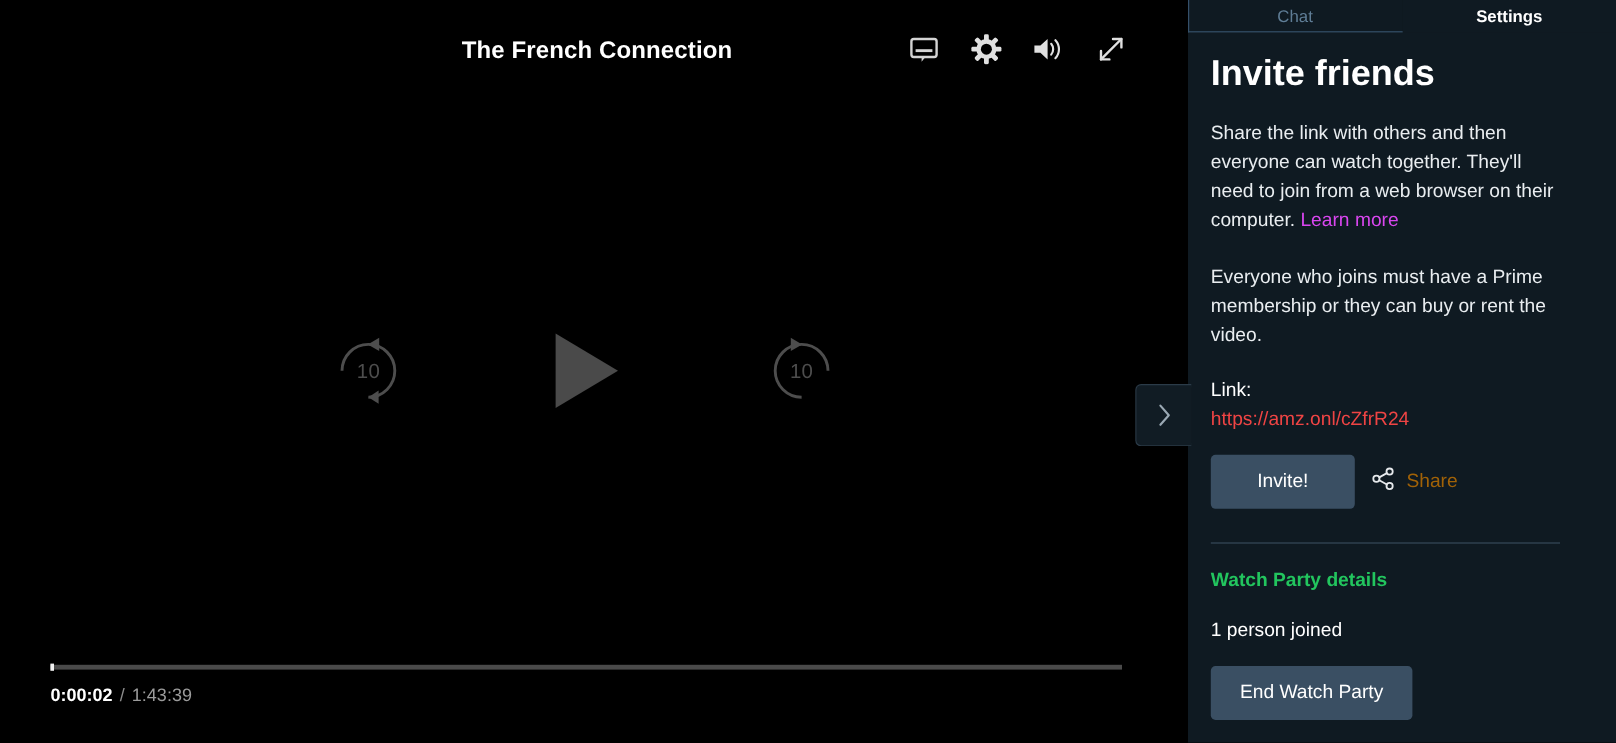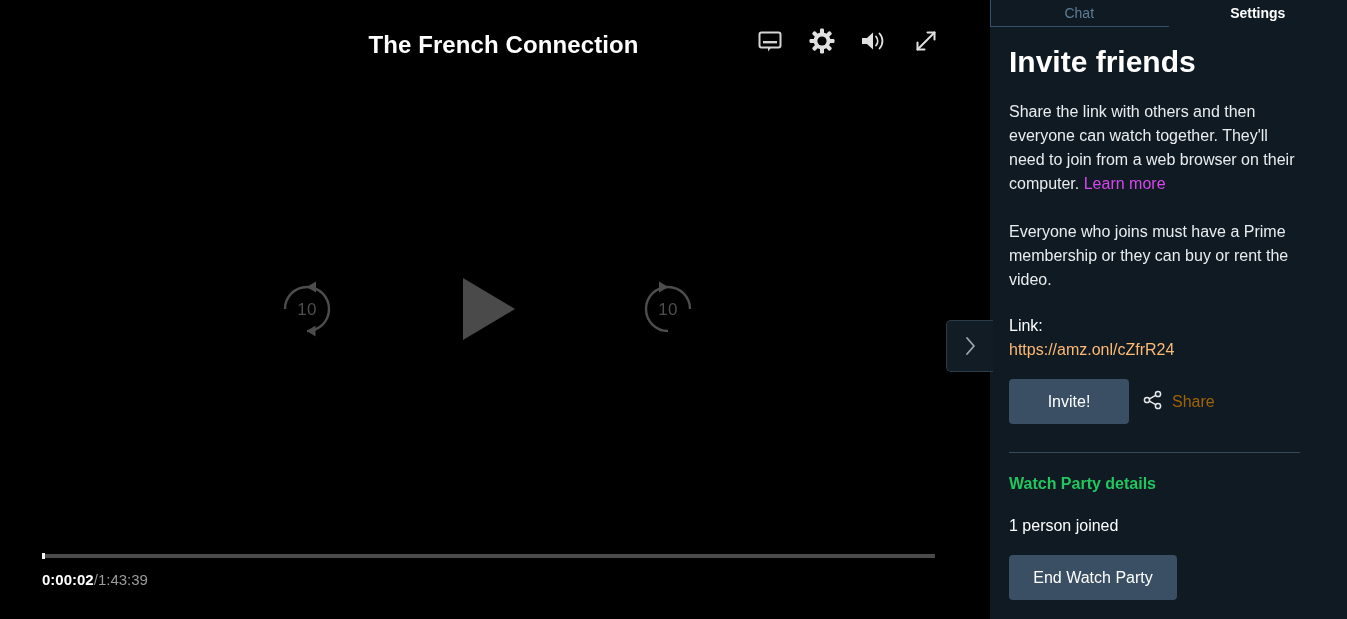--- a/index.html
+++ b/index.html
@@ -26,25 +26,25 @@
     position: absolute;
     left: 0; top: 0;
     width: 979px;
     height: 619px;
     background: #000000;
     overflow: hidden;
   }
   .player-title {
     position: absolute;
     top: 31px;
-    left: 14px;
+    left: 8px;
     width: 979px;
     text-align: center;
     color: #ffffff;
-    font-size: 24px;
+    font-size: 20px;
     font-weight: bold;
     letter-spacing: 0.1px;
   }
   .top-icons {
     position: absolute;
     top: 26px;
     left: 755px;
     display: flex;
     align-items: center;
     gap: 22px;
@@ -119,20 +119,21 @@
     width: 3px;
     height: 6px;
     background: #f2f2f2;
   }
   .time-row {
     position: absolute;
     left: 42px;
     top: 571px;
     display: flex;
     align-items: baseline;
+    gap: 6px;
     font-size: 15px;
   }
   .time-current {
     color: #ffffff;
     font-weight: bold;
   }
   .time-sep { color: #8c8c8c; font-weight: normal; }
   .time-total { color: #9b9b9b; font-weight: normal; }
 
   
@@ -228,21 +229,21 @@
     text-decoration: none;
     cursor: pointer;
   }
   .link-label {
     color: #ffffff;
     font-size: 16px;
     line-height: 24px;
     margin: 0;
   }
   .link-url {
-    color: #fdba74;
+    color: #ef4444;
     font-size: 16px;
     line-height: 24px;
     margin: 0 0 17px 0;
     word-break: break-all;
     cursor: pointer;
   }
   .btn-row {
     display: flex;
     align-items: center;
     gap: 14px;

